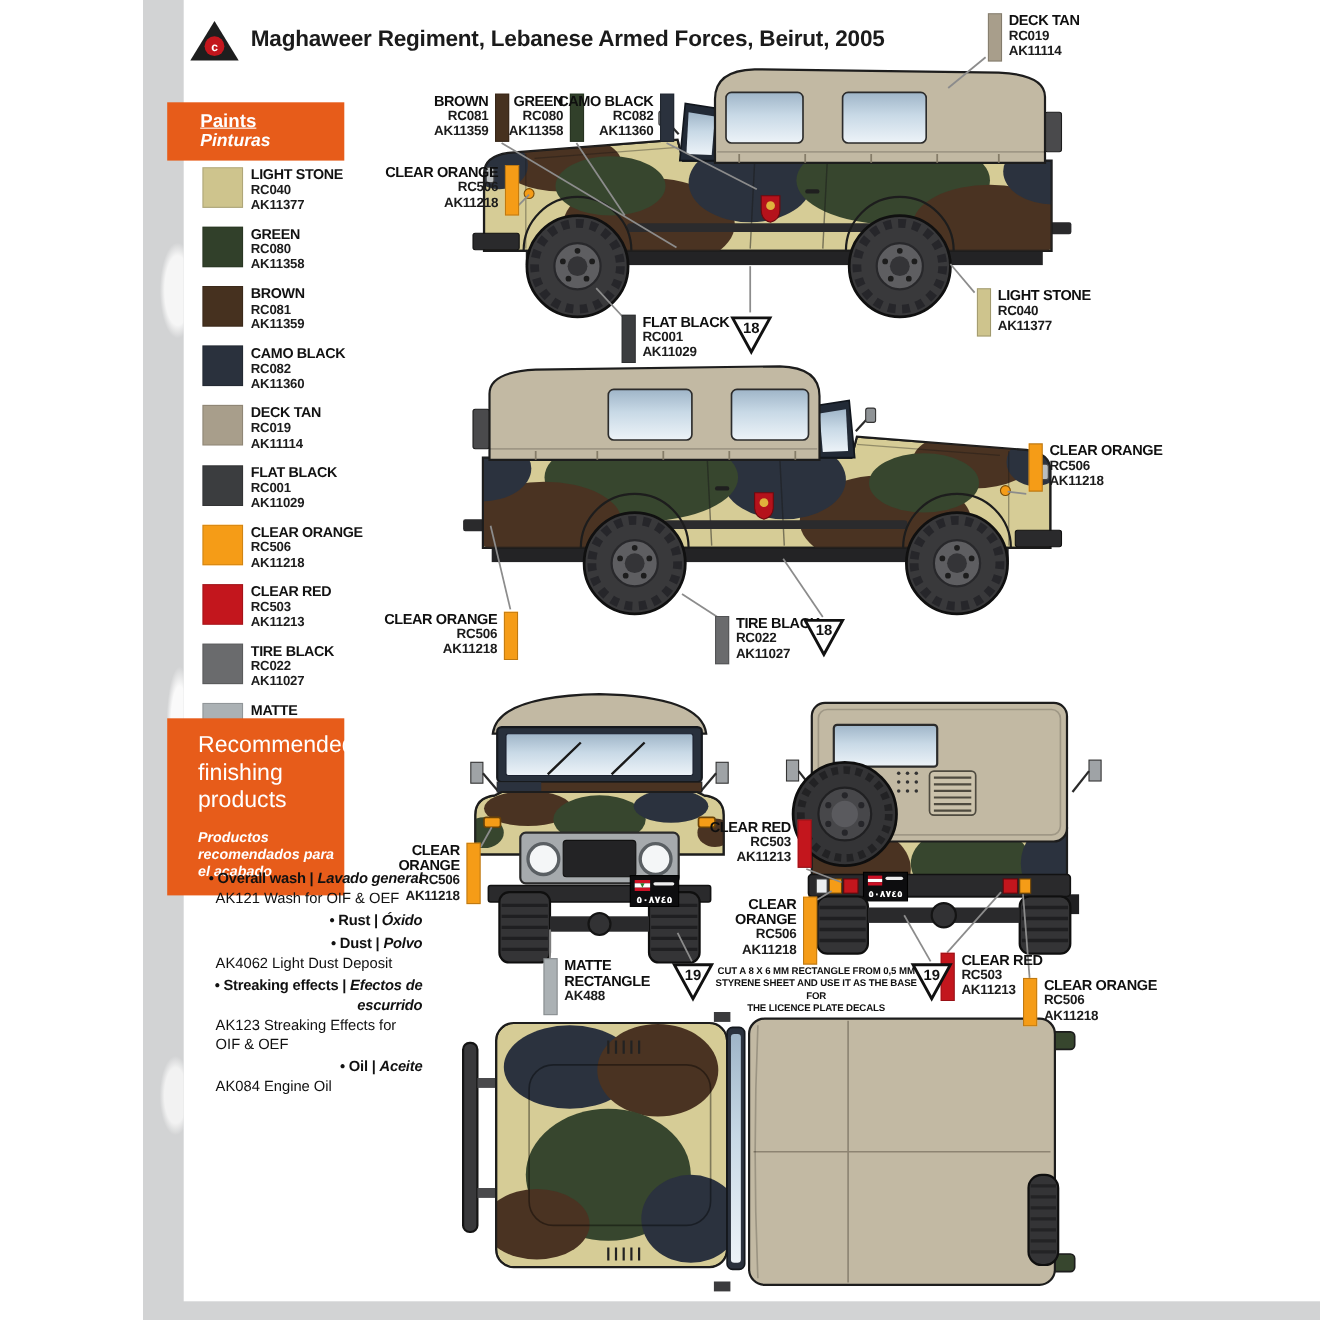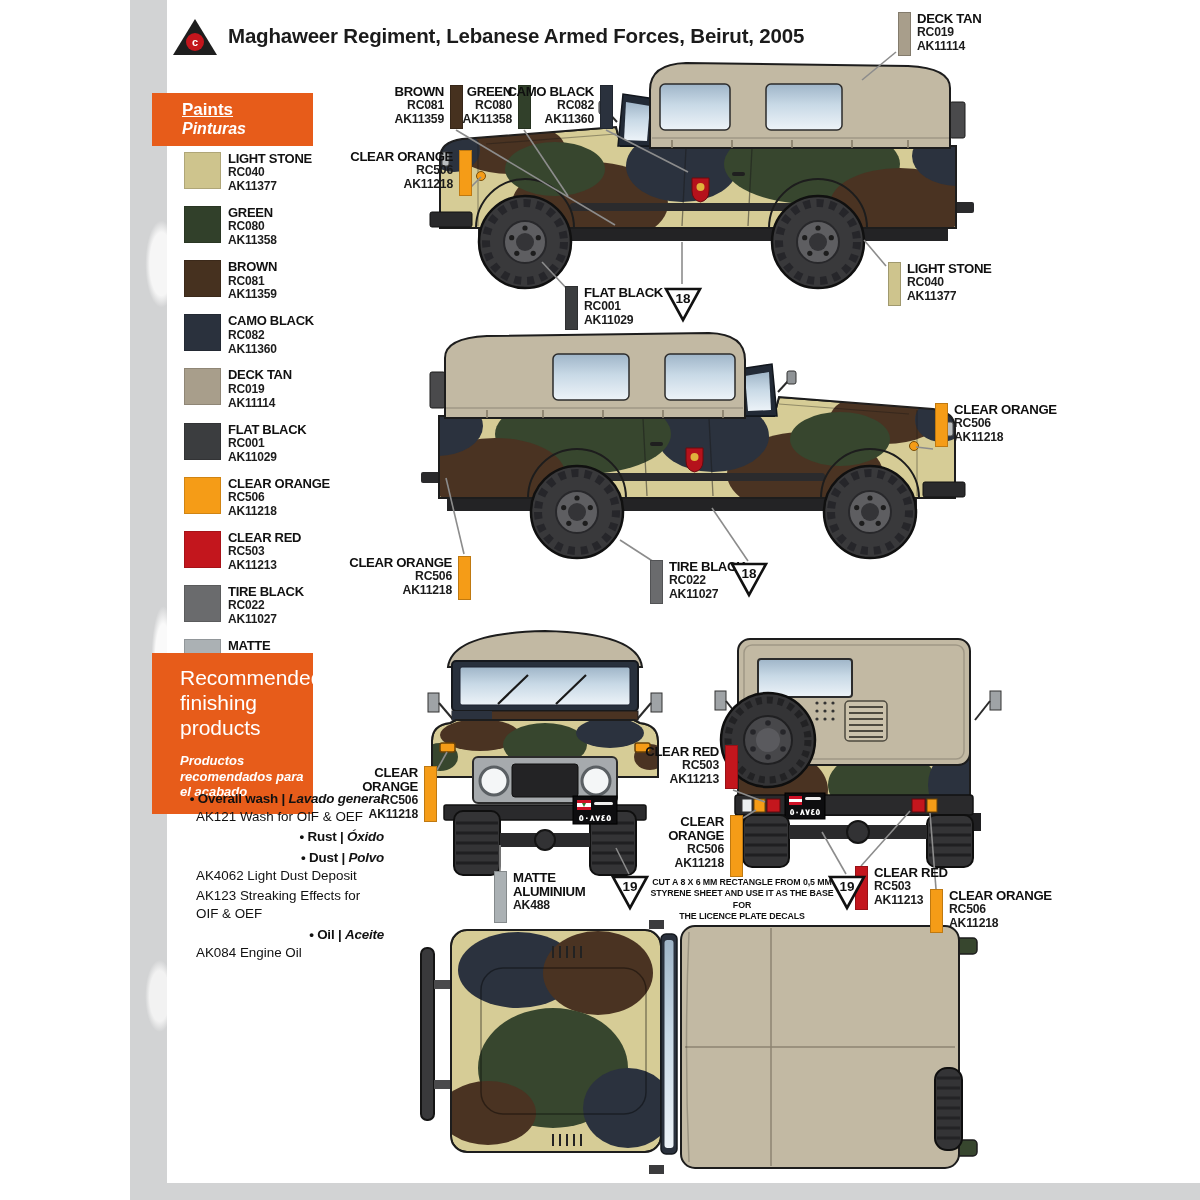--- a/index.html
+++ b/index.html
@@ -159,20 +159,21 @@
         <div class="prod-name">AK121 Wash for OIF &amp; OEF</div>
       </div>
       <div class="prod">
         <div class="prod-label"><b>Rust |</b> <i>Óxido</i></div>
       </div>
       <div class="prod">
         <div class="prod-label"><b>Dust |</b> <i>Polvo</i></div>
         <div class="prod-name">AK4062 Light Dust Deposit</div>
       </div>
       <div class="prod">
+        <div class="prod-label"><b>Streaking effects |</b> <i>Efectos de escurrido</i></div>
         <div class="prod-name">AK123 Streaking Effects for OIF &amp; OEF</div>
       </div>
       <div class="prod">
         <div class="prod-label"><b>Oil |</b> <i>Aceite</i></div>
         <div class="prod-name">AK084 Engine Oil</div>
       </div>
     </div>
 
   <svg class="veh" style="left:420px;top:52px" width="560" height="240" viewBox="0 0 560 240">
     <defs>
@@ -503,21 +504,21 @@
           <div class="co-name">ORANGE</div>
           <div class="co-code">RC506</div>
           <div class="co-code">AK11218</div>
         </div>
         <span class="co-bar" style="background: rgb(245, 156, 23); height: 56px;"></span>
       </div>
       <div class="callout co-right" style="top: 871px; left: 494px;">
         <span class="co-bar" style="background: rgb(171, 177, 180); height: 52px;"></span>
         <div class="co-text">
           <div class="co-name">MATTE</div>
-          <div class="co-name">ALUMINIUM</div>
+          <div class="co-name">RECTANGLE</div>
           <div class="co-code">AK488</div>
         </div>
       </div>
       <div class="callout co-left" style="top: 745px; right: 462px;">
         <div class="co-text">
           <div class="co-name">CLEAR RED</div>
           <div class="co-code">RC503</div>
           <div class="co-code">AK11213</div>
         </div>
         <span class="co-bar" style="background: rgb(195, 22, 29); height: 44px;"></span>

